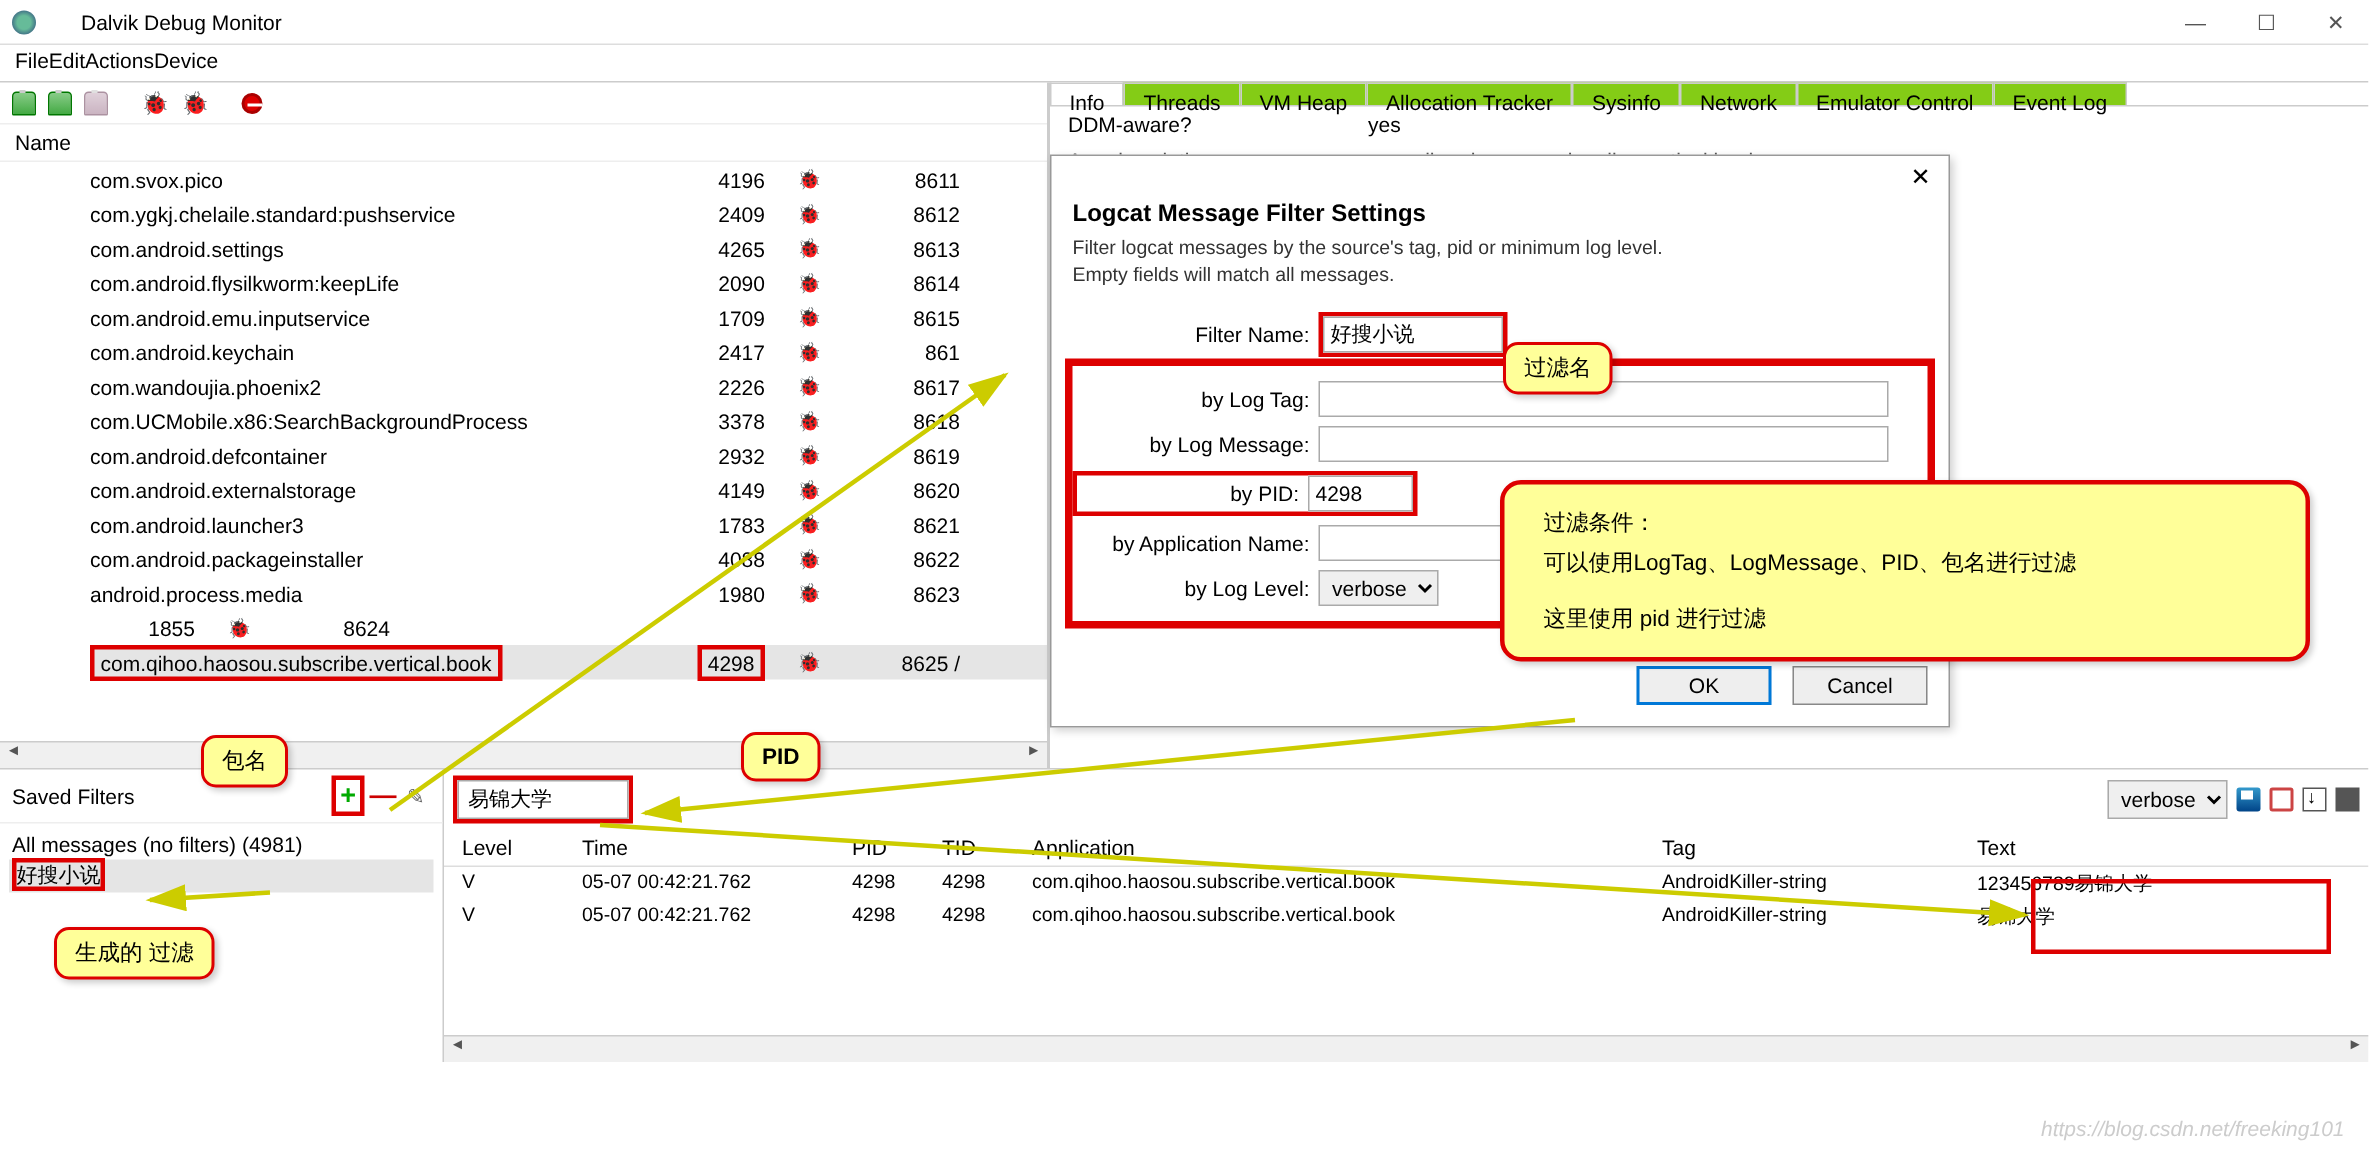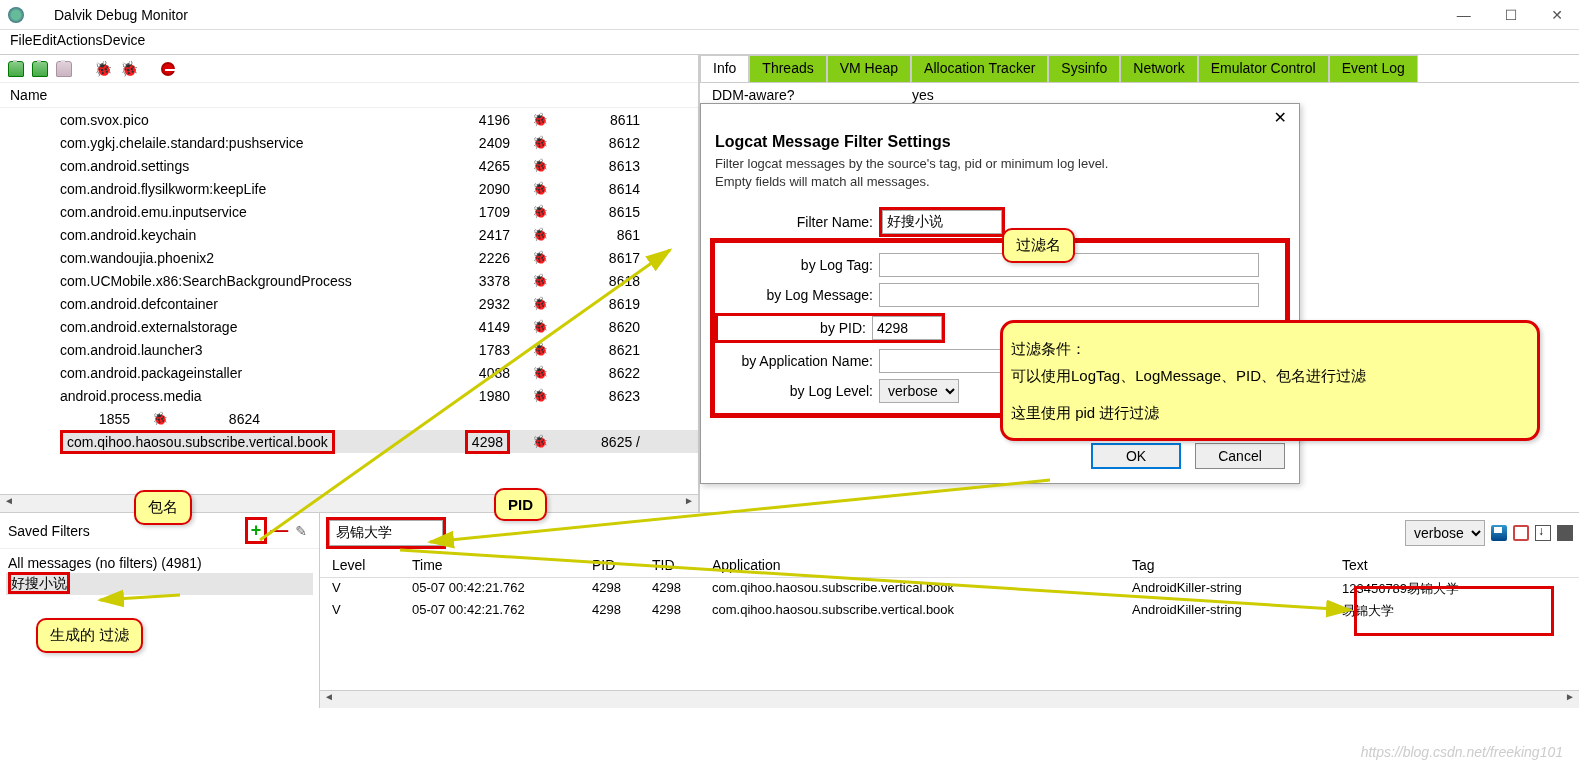--- a/index.html
+++ b/index.html
@@ -29,21 +29,21 @@
   .prow .pname { width: 380px; }
   .prow .pid { width: 70px; text-align: right; }
   .prow .bug { width: 60px; text-align: center; color: #7a9; font-size: 13px; }
   .prow .port { width: 70px; text-align: right; }
   .prow.sel { background: #e5e5e5; }
   .redbox { border: 3px solid #d00; padding: 1px 4px; display: inline-block; }
   .scrollx { height: 18px; background: #f0f0f0; border-top: 1px solid #ccc; position: relative; }
   .scrollx::before, .scrollx::after { content: "◄"; position: absolute; left: 4px; top: 0; font-size: 10px; color: #555; }
   .scrollx::after { content: "►"; left: auto; right: 4px; }
   .right { flex: 1; display: flex; flex-direction: column; position: relative; }
-  .tabs { display: flex; border-bottom: 1px solid #ccc; height: 28px; }
+  .tabs { display: flex; border-bottom: 1px solid #ccc; height: 16px; }
   .tab { padding: 4px 12px; border: 1px solid #ccc; border-bottom: none; background: #84cc16; font-size: 14px; cursor: pointer; }
   .tab.active { background: #fff; }
   .infoline { padding: 4px 12px; font-size: 14px; display: flex; }
   .infoline .lbl { width: 200px; }
   .dialog { position: absolute; left: 0; top: 48px; width: 600px; background: #fff; border: 1px solid #999; box-shadow: 2px 2px 6px rgba(0,0,0,.2); z-index: 5; }
   .dlg-hdr { display: flex; justify-content: flex-end; padding: 4px 8px; }
   .dlg-close { font-size: 16px; cursor: pointer; padding: 0 4px; }
   .dlg-title { font-size: 16px; font-weight: bold; padding: 2px 14px 4px; }
   .dlg-sub { font-size: 13px; padding: 0 14px; color: #333; line-height: 1.4; }
   .dlg-form { padding: 10px 14px; }
@@ -52,21 +52,21 @@
   .frow input, .frow select { border: 1px solid #aaa; padding: 2px 4px; font-size: 14px; height: 24px; }
   .frow input { width: 380px; }
   .frow.short input { width: 120px; }
   .frow.pid input { width: 70px; }
   .dlg-btns { display: flex; justify-content: flex-end; gap: 14px; padding: 20px 14px 14px; }
   .dlg-btns button { width: 90px; height: 26px; border: 1px solid #888; background: #eee; cursor: pointer; font-size: 14px; }
   .dlg-btns button.ok { border: 2px solid #0078d7; }
   .redframe { border: 3px solid #d00; }
   .redframe-big { outline: 5px solid #d00; }
   .bottom { border-top: 1px solid #ccc; display: flex; height: 196px; }
-  .filters { width: 320px; border-right: 1px solid #ccc; display: flex; flex-direction: column; }
+  .filters { width: 296px; border-right: 1px solid #ccc; display: flex; flex-direction: column; }
   .filters-hdr { display: flex; align-items: center; padding: 4px 8px; border-bottom: 1px solid #eee; font-size: 14px; }
   .filters-hdr .lbl { flex: 1; }
   .filters-hdr .plus { color: #0a0; font-weight: bold; font-size: 18px; padding: 0 3px; cursor: pointer; }
   .filters-hdr .minus { color: #c00; font-weight: bold; font-size: 18px; padding: 0 3px; cursor: pointer; }
   .filters-hdr .edit { font-size: 14px; color: #666; cursor: pointer; padding: 0 4px; }
   .filters-list { padding: 4px 6px; font-size: 14px; }
   .filters-list div { padding: 2px 2px; cursor: pointer; }
   .logpane { flex: 1; display: flex; flex-direction: column; }
   .logtop { display: flex; align-items: center; padding: 4px 6px; gap: 6px; }
   .logtop input { flex: 1; border: 1px solid #aaa; padding: 3px 6px; font-size: 14px; height: 26px; }
@@ -84,21 +84,21 @@
   .c-lvl { width: 80px; } .c-time { width: 180px; } .c-pid { width: 60px; } .c-tid { width: 60px; }
   .c-app { width: 420px; } .c-tag { width: 210px; } .c-txt { flex: 1; }
   .logrow { display: flex; font-size: 13px; font-family: "Consolas", monospace; padding: 0 6px; }
   .logrow div { padding: 2px 6px; }
   .logscroll { height: 18px; background: #f0f0f0; border-top: 1px solid #ccc; margin-top: auto; position: relative; }
   .logscroll::before { content:"◄"; position:absolute; left:4px; font-size:10px; color:#555; }
   .logscroll::after { content:"►"; position:absolute; right:4px; font-size:10px; color:#555; }
 
   
   .ann { position: absolute; background: #ffff99; border: 2px solid #d00; border-radius: 10px; padding: 6px 12px; font-size: 15px; z-index: 20; box-shadow: 2px 2px 4px rgba(0,0,0,.2); }
-  .big-ann { position: absolute; background: #ffff99; border: 3px solid #d00; border-radius: 14px; padding: 12px 8px; font-size: 15px; z-index: 20; box-shadow: 2px 2px 4px rgba(0,0,0,.2); line-height: 1.8; width: 540px; }
+  .big-ann { position: absolute; background: #ffff99; border: 3px solid #d00; border-radius: 14px; padding: 12px 26px; font-size: 15px; z-index: 20; box-shadow: 2px 2px 4px rgba(0,0,0,.2); line-height: 1.8; width: 540px; }
   .arrow { position: absolute; z-index: 15; pointer-events: none; }
   .watermark { position: absolute; right: 16px; bottom: 6px; color: #ccc; font-size: 14px; font-style: italic; z-index: 30; }
 </style>
 </head>
 <body>
 
 <div class="titlebar">
   <span class="icon"></span>
   <span class="title">Dalvik Debug Monitor</span>
   <div class="winbtns">

